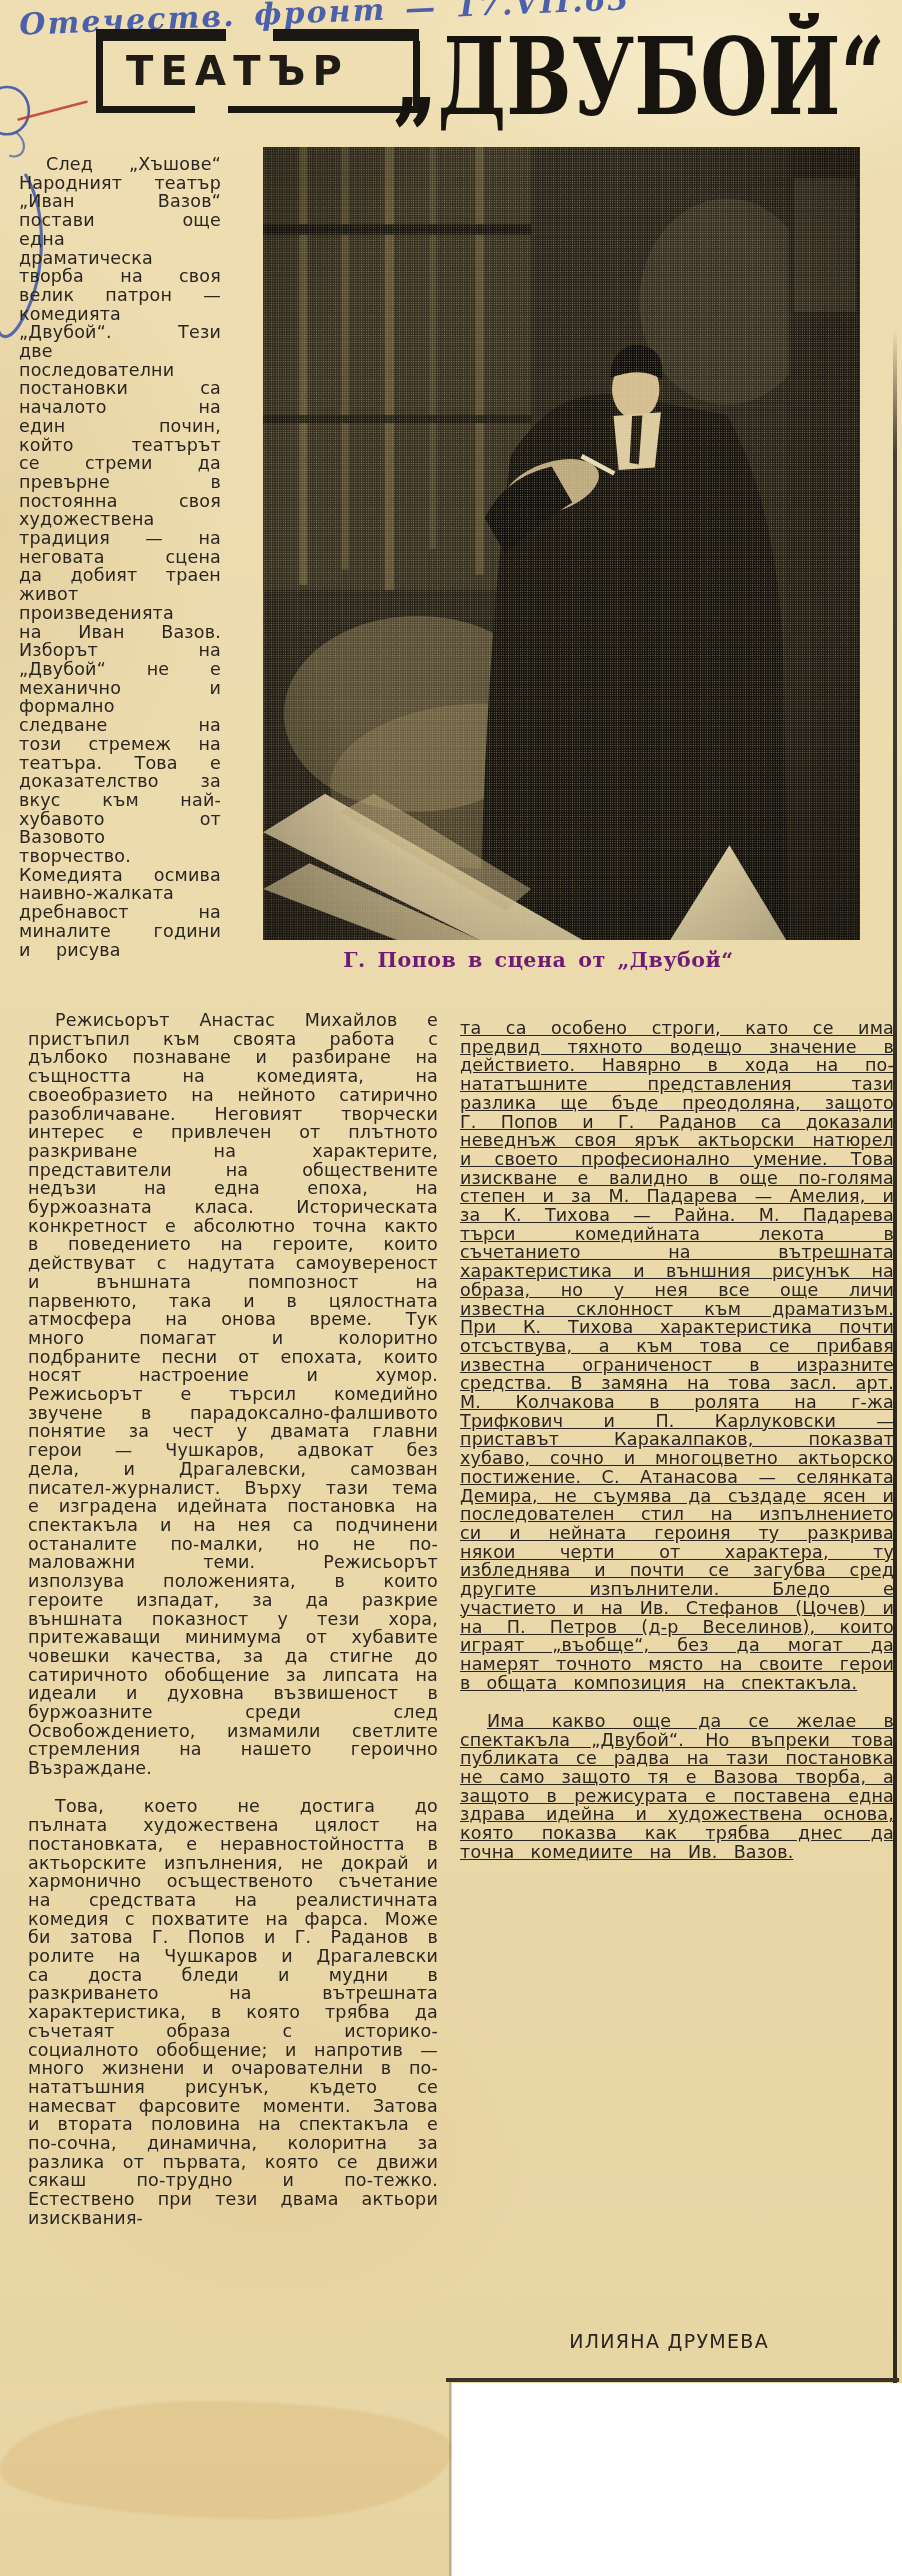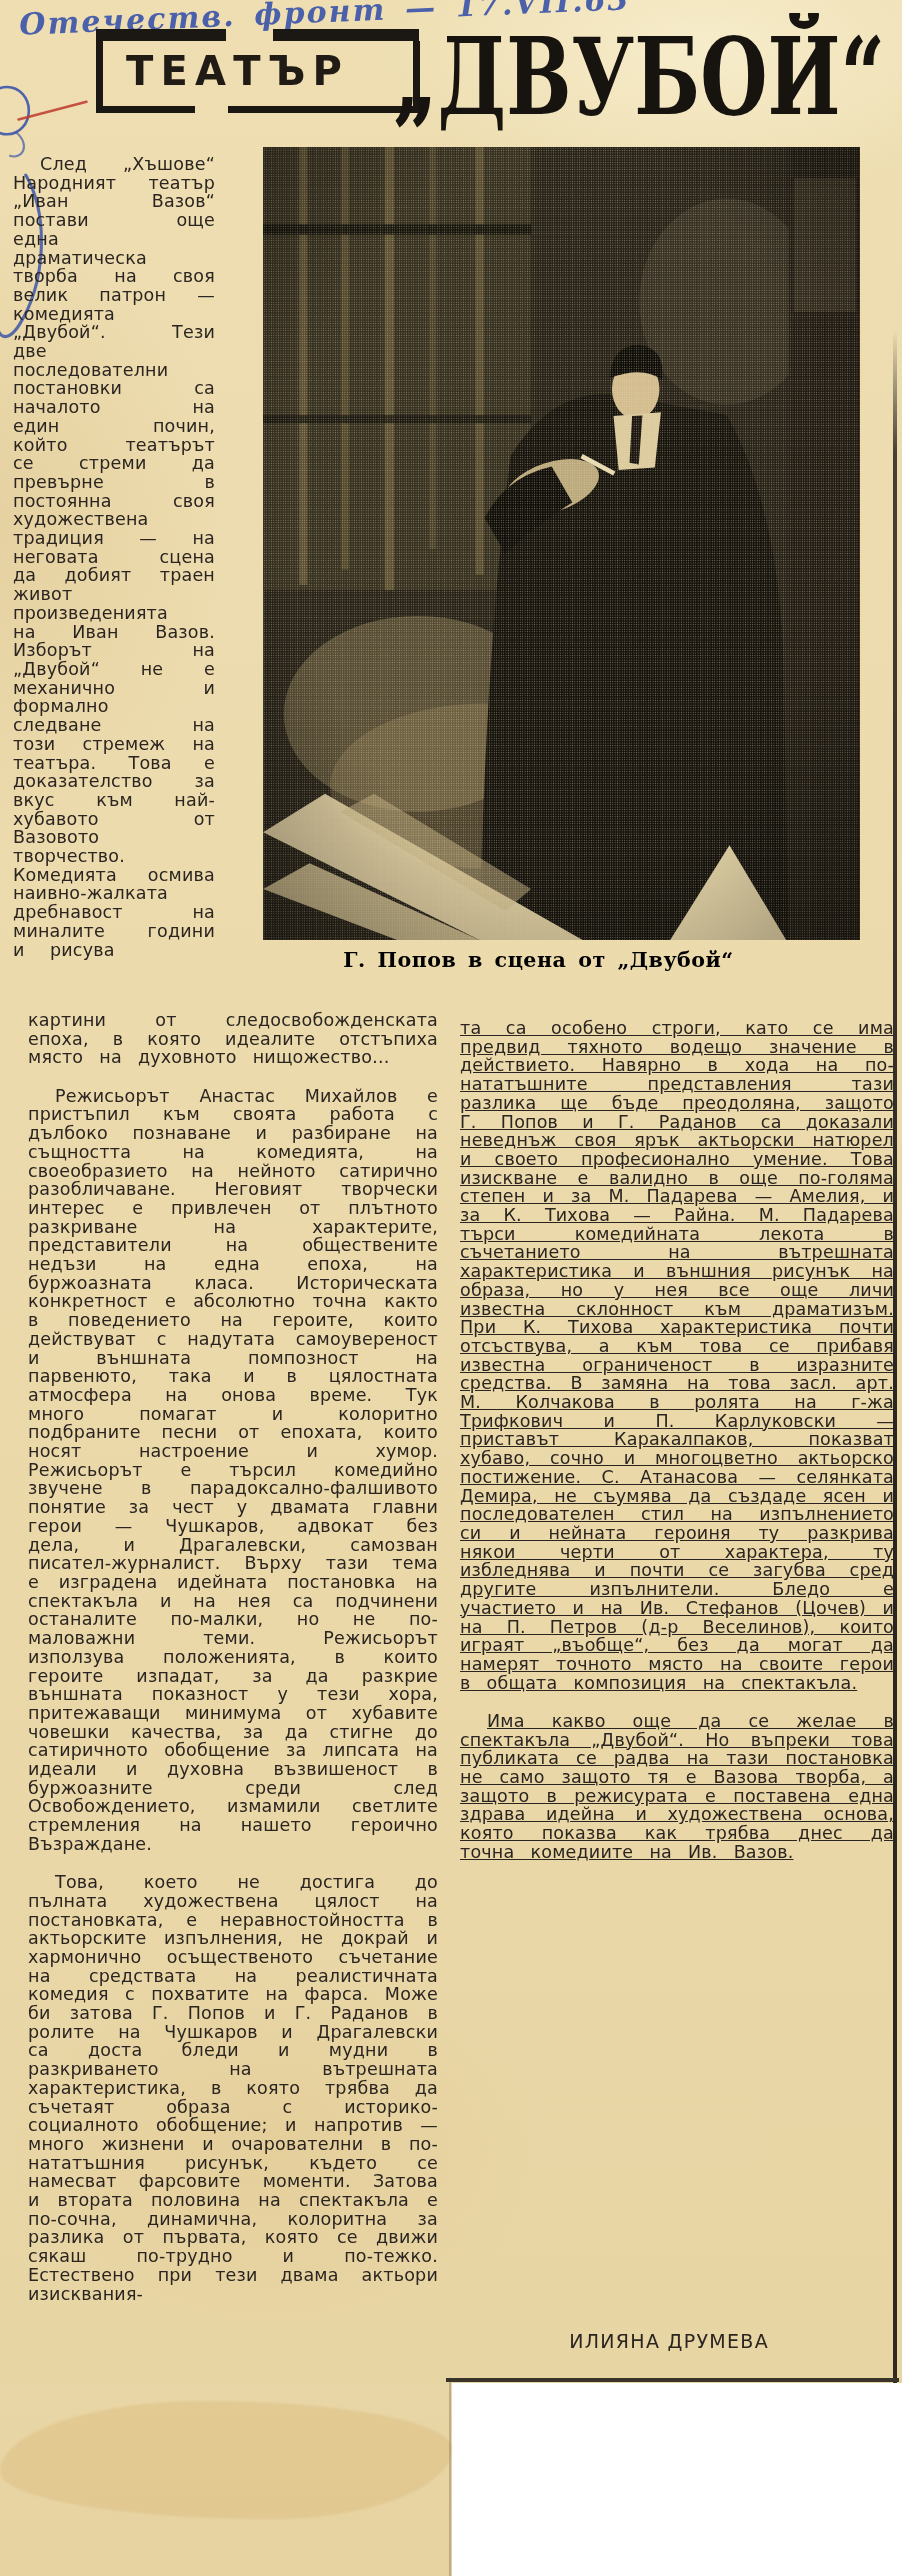--- a/index.html
+++ b/index.html
@@ -40,28 +40,28 @@
     font-family:"DejaVu Sans",sans-serif;font-weight:bold;font-size:40px;
     letter-spacing:7.2px;text-indent:7.2px;color:#201b15;}
 
   
   .main-title{position:absolute;left:389px;top:13px;}
 
   
   .photo{position:absolute;left:263px;top:147px;}
   .caption{position:absolute;left:340px;top:948px;width:397px;text-align:center;
     font-family:"DejaVu Serif",serif;font-weight:bold;font-size:20.6px;
-    letter-spacing:0.5px;word-spacing:4.1px;color:#000000;}
+    letter-spacing:0.5px;word-spacing:4.1px;color:#701a75;}
 
   
   .bodytext{color:#2b2521;text-align:justify;}
   .bodytext p{margin:0 0 19.6px 0;}
   .bodytext p:last-child{margin-bottom:0;}
   .indent{text-indent:27px;}
-  .col-narrow{position:absolute;left:13px;top:155px;width:202px;height:835px;overflow:hidden;
+  .col-narrow{position:absolute;left:19px;top:155px;width:202px;height:835px;overflow:hidden;
     font-size:17.5px;line-height:18.7px;word-spacing:19.6px;letter-spacing:0.2px;}
   .col-left{position:absolute;left:28px;top:1011px;width:410px;height:1749px;overflow:hidden;
     font-size:17.5px;line-height:18.7px;word-spacing:10.3px;letter-spacing:0.2px;}
   .col-right{position:absolute;left:460px;top:1019px;width:434px;height:1319px;overflow:hidden;
     font-size:17.5px;line-height:18.7px;word-spacing:10.3px;letter-spacing:0.2px;text-decoration:underline;}
   .byline{position:absolute;left:460px;top:2330px;width:309px;text-align:right;
     font-size:19px;font-weight:normal;letter-spacing:1.3px;color:#2b2521;}
 
   
   .doodle{position:absolute;left:0;top:82px;}
@@ -141,21 +141,20 @@
     <rect width="1158" height="1539" fill="url(#vig)"></rect>
   </svg>
 
   <div class="caption">Г. Попов в сцена от „Двубой“</div>
 
   <div class="bodytext col-narrow">
     <p class="indent">След „Хъшове“ Народният театър „Иван Вазов“ постави още една драматическа творба на своя велик патрон — комедията „Двубой“. Тези две последователни постановки са началото на един почин, който театърът се стреми да превърне в постоянна своя художествена традиция — на неговата сцена да добият траен живот произведенията на Иван Вазов. Изборът на „Двубой“ не е механично и формално следване на този стремеж на театъра. Това е доказателство за вкус към най-хубавото от Вазовото творчество. Комедията осмива наивно-жалката дребнавост на миналите години и рисува</p>
   </div>
 
   <div class="bodytext col-left">
-    <p>картини от следосвобожденската епоха, в която идеалите отстъпиха място на духовното нищожество…</p>
     <p class="indent">Режисьорът Анастас Михайлов е пристъпил към своята работа с дълбоко познаване и разбиране на същността на комедията, на своеобразието на нейното сатирично разобличаване. Неговият творчески интерес е привлечен от плътното разкриване на характерите, представители на обществените недъзи на една епоха, на буржоазната класа. Историческата конкретност е абсолютно точна както в поведението на героите, които действуват с надутата самоувереност и външната помпозност на парвенюто, така и в цялостната атмосфера на онова време. Тук много помагат и колоритно подбраните песни от епохата, които носят настроение и хумор. Режисьорът е търсил комедийно звучене в парадоксално-фалшивото понятие за чест у двамата главни герои — Чушкаров, адвокат без дела, и Драгалевски, самозван писател-журналист. Върху тази тема е изградена идейната постановка на спектакъла и на нея са подчинени останалите по-малки, но не по-маловажни теми. Режисьорът използува положенията, в които героите изпадат, за да разкрие външната показност у тези хора, притежаващи минимума от хубавите човешки качества, за да стигне до сатиричното обобщение за липсата на идеали и духовна възвишеност в буржоазните среди след Освобождението, измамили светлите стремления на нашето героично Възраждане.</p>
     <p class="indent">Това, което не достига до пълната художествена цялост на постановката, е неравностойността в актьорските изпълнения, не докрай и хармонично осъщественото съчетание на средствата на реалистичната комедия с похватите на фарса. Може би затова Г. Попов и Г. Раданов в ролите на Чушкаров и Драгалевски са доста бледи и мудни в разкриването на вътрешната характеристика, в която трябва да съчетаят образа с историко-социалното обобщение; и напротив — много жизнени и очарователни в по-нататъшния рисунък, където се намесват фарсовите моменти. Затова и втората половина на спектакъла е по-сочна, динамична, колоритна за разлика от първата, която се движи сякаш по-трудно и по-тежко. Естествено при тези двама актьори изисквания-</p>
   </div>
 
   <div class="bodytext col-right">
     <p>та са особено строги, като се има предвид тяхното водещо значение в действието. Навярно в хода на по-нататъшните представления тази разлика ще бъде преодоляна, защото Г. Попов и Г. Раданов са доказали неведнъж своя ярък актьорски натюрел и своето професионално умение. Това изискване е валидно в още по-голяма степен и за М. Падарева — Амелия, и за К. Тихова — Райна. М. Падарева търси комедийната лекота в съчетанието на вътрешната характеристика и външния рисунък на образа, но у нея все още личи известна склонност към драматизъм. При К. Тихова характеристика почти отсъствува, а към това се прибавя известна ограниченост в изразните средства. В замяна на това засл. арт. М. Колчакова в ролята на г-жа Трифкович и П. Карлуковски — приставът Каракалпаков, показват хубаво, сочно и многоцветно актьорско постижение. С. Атанасова — селянката Демира, не съумява да създаде ясен и последователен стил на изпълнението си и нейната героиня ту разкрива някои черти от характера, ту избледнява и почти се загубва сред другите изпълнители. Бледо е участието и на Ив. Стефанов (Цочев) и на П. Петров (д-р Веселинов), които играят „въобще“, без да могат да намерят точното място на своите герои в общата композиция на спектакъла.</p>
     <p class="indent">Има какво още да се желае в спектакъла „Двубой“. Но въпреки това публиката се радва на тази постановка не само защото тя е Вазова творба, а защото в режисурата е поставена една здрава идейна и художествена основа, която показва как трябва днес да точна комедиите на Ив. Вазов.</p>
   </div>
 
   <div class="byline">ИЛИЯНА ДРУМЕВА</div>

